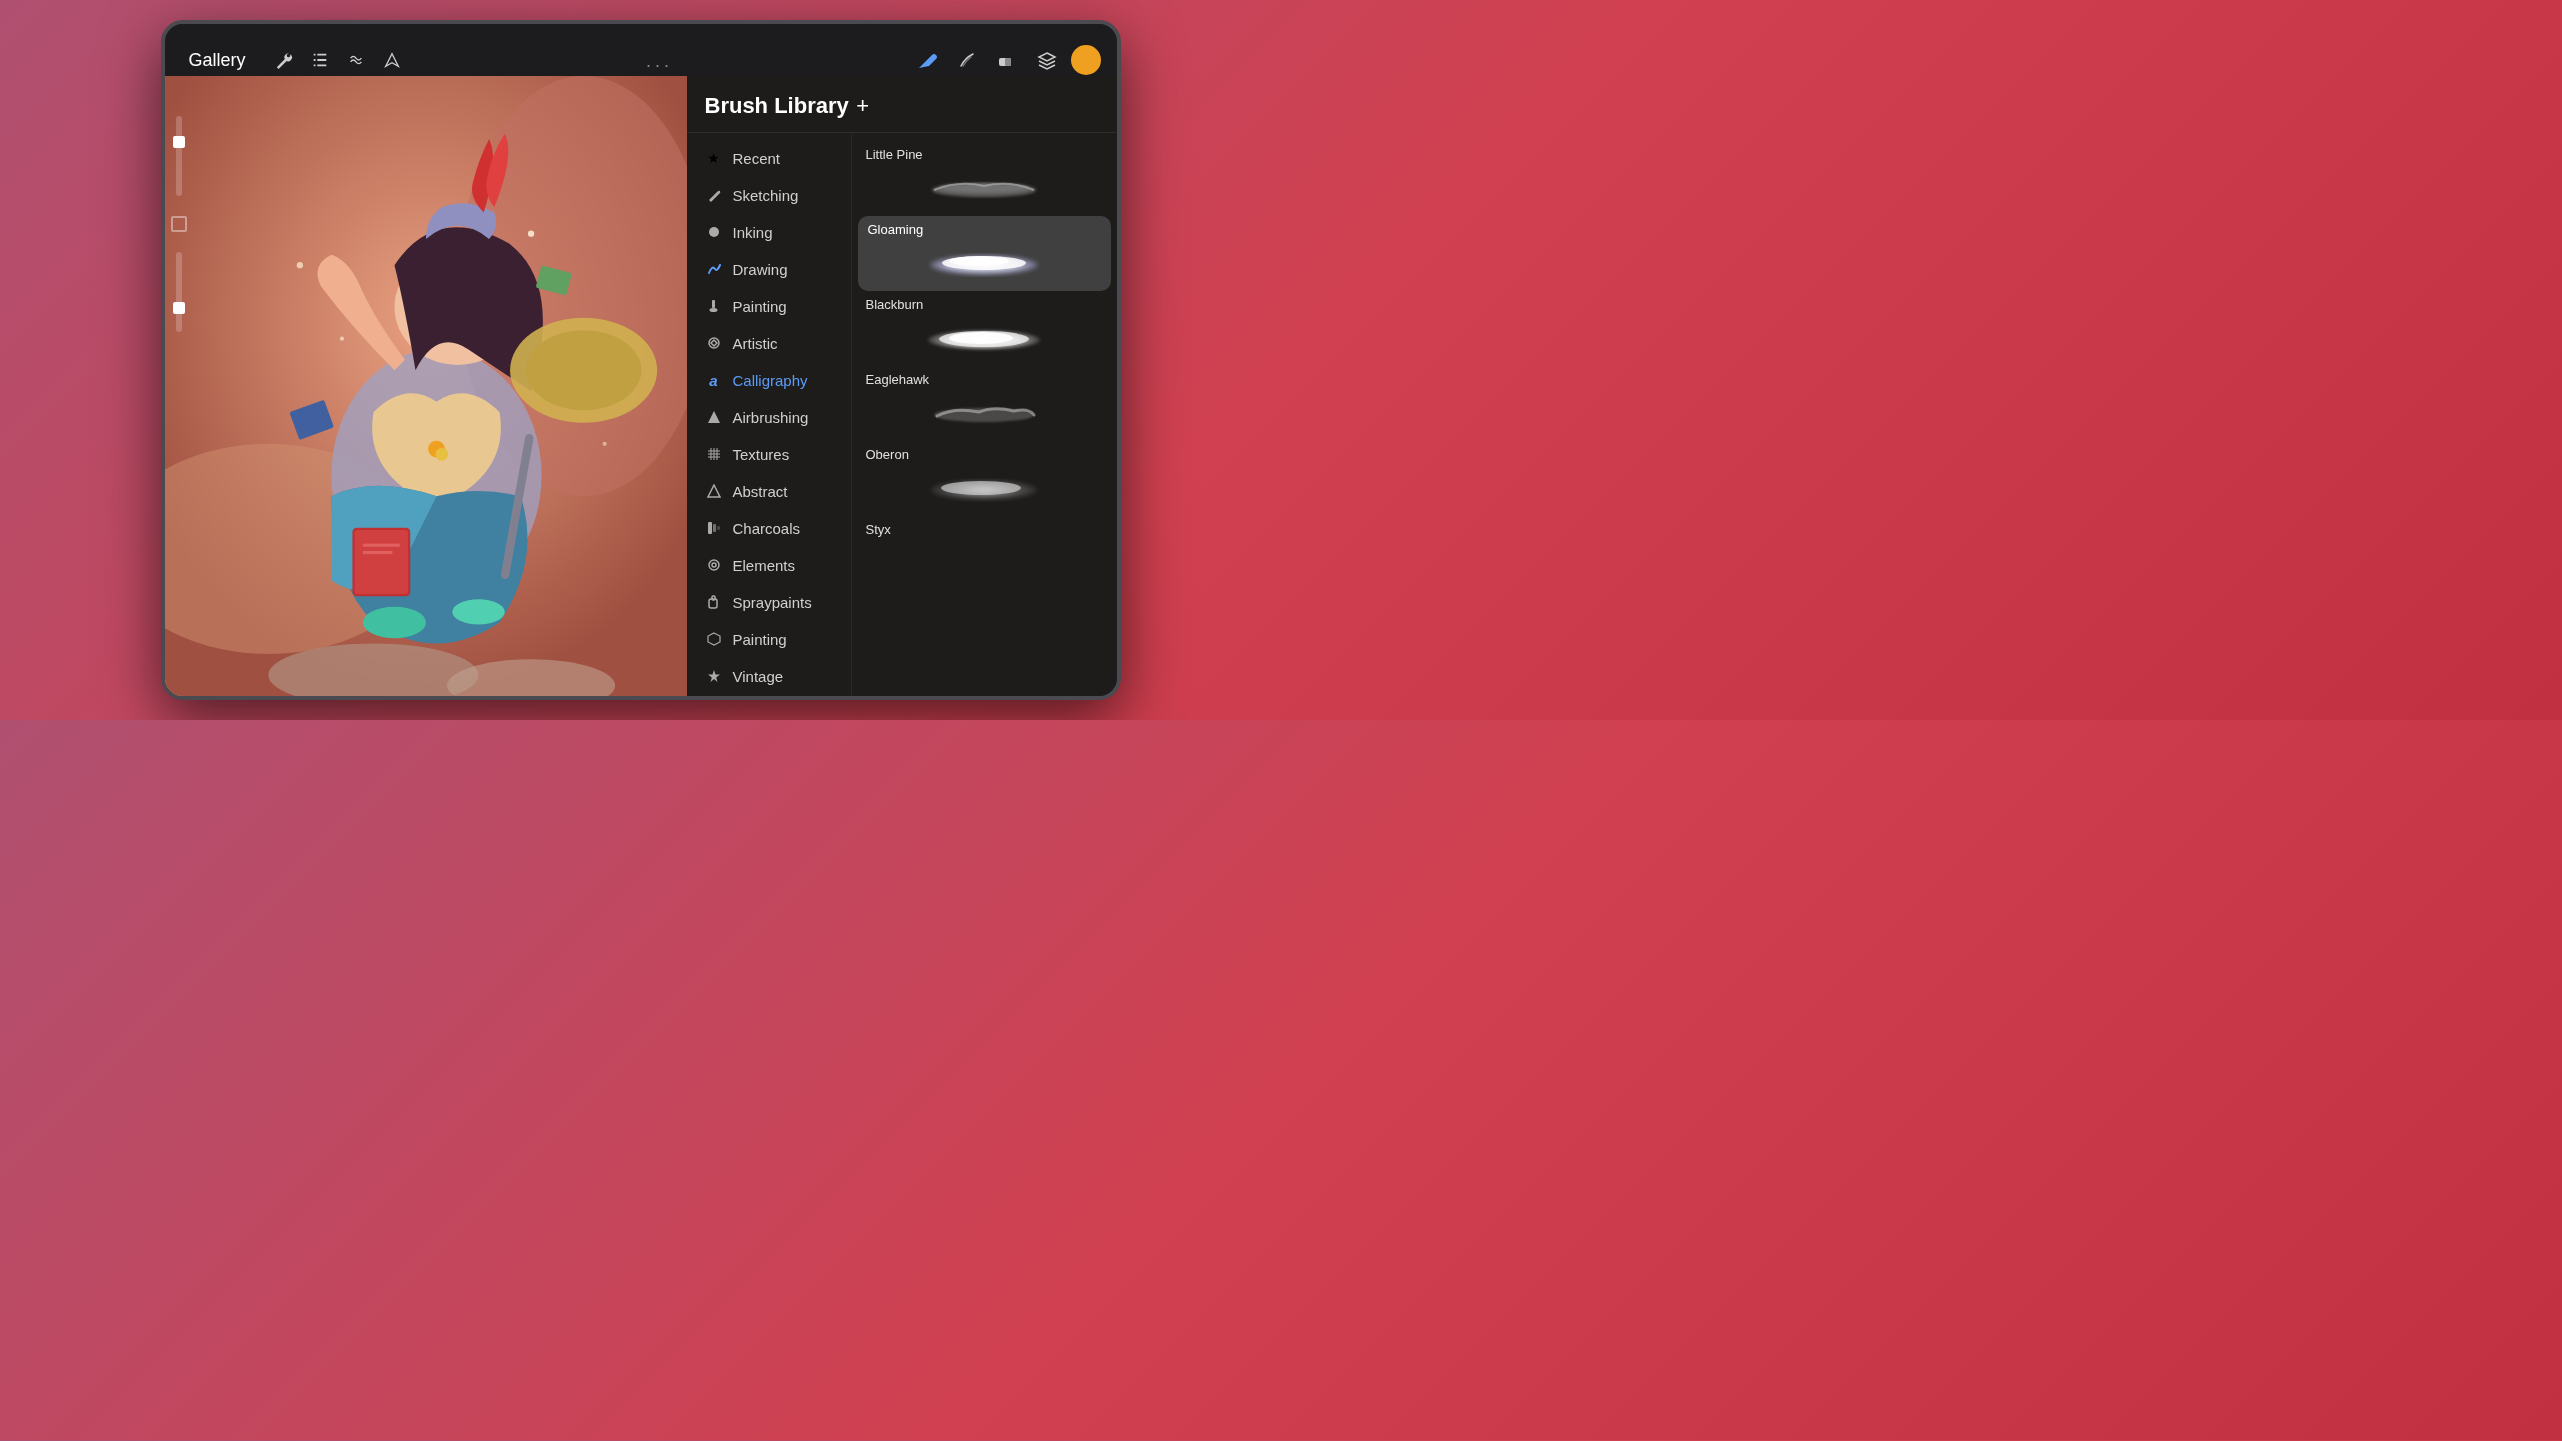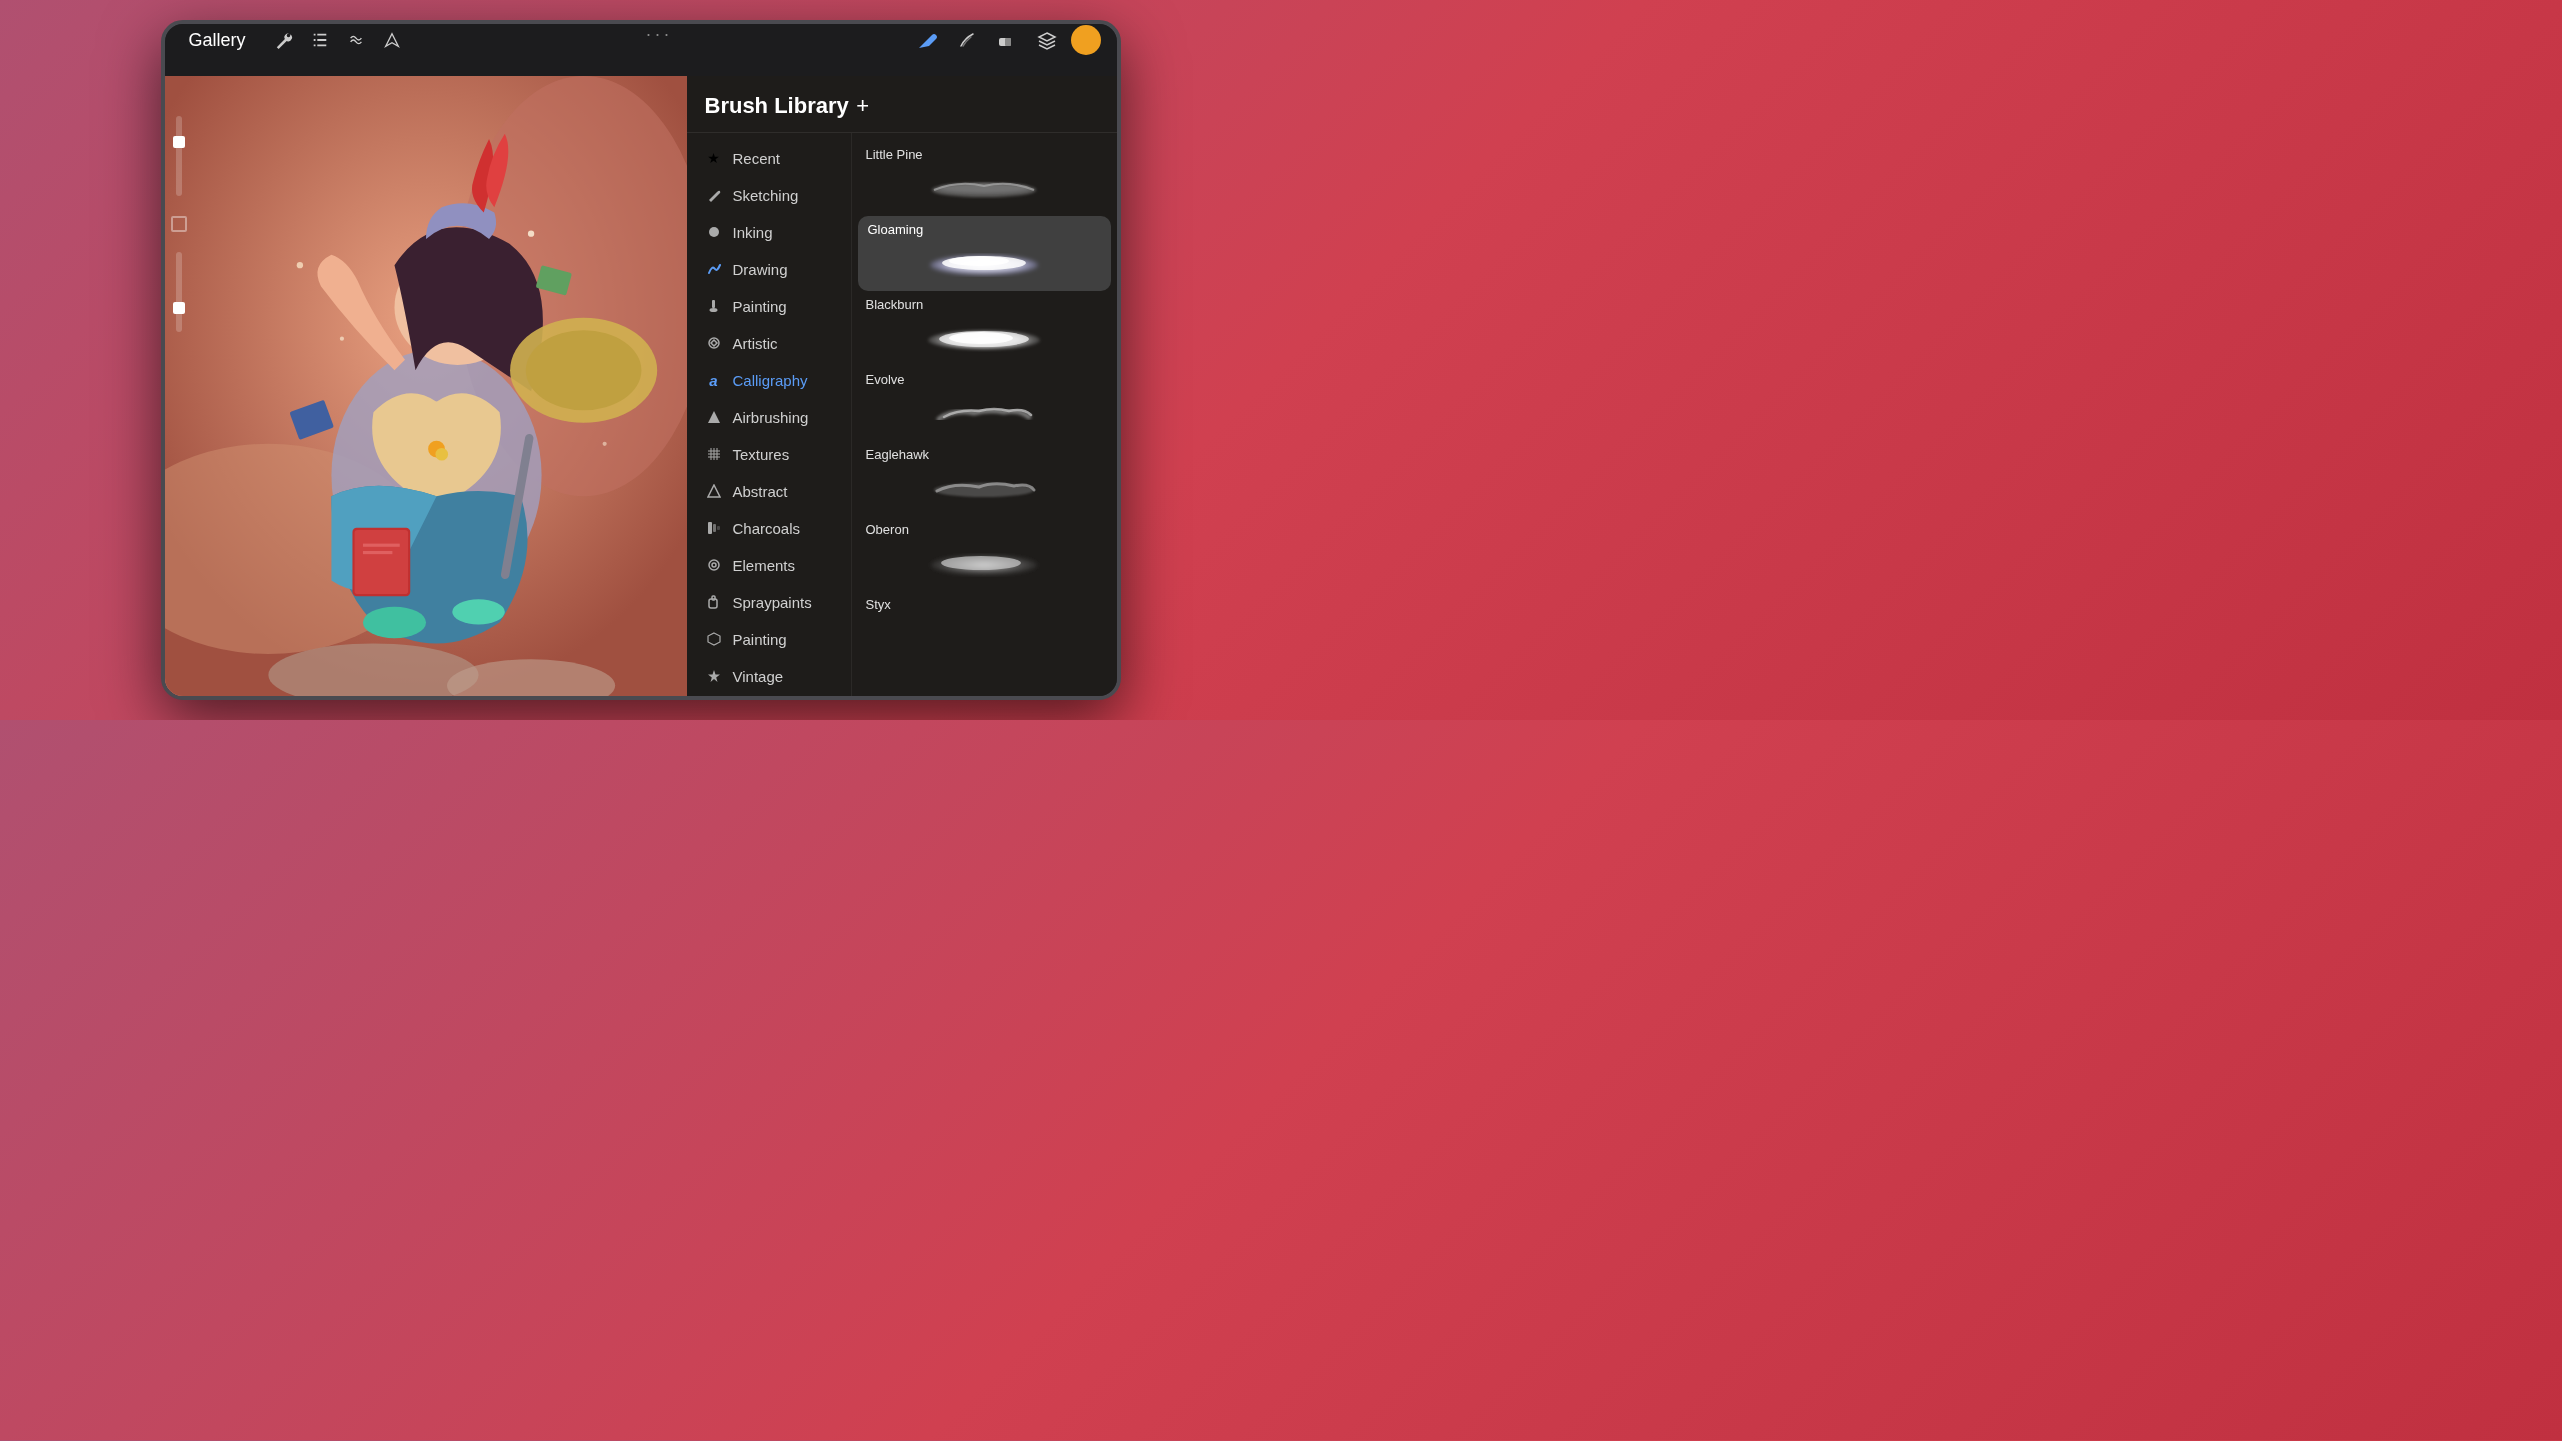--- a/index.html
+++ b/index.html
@@ -25,21 +25,21 @@
       display: flex;
       flex-direction: column;
       position: relative;
     }
 
     
     .top-bar {
       height: 52px;
       background: #1c1c1e;
       display: flex;
-      align-items: flex-start;
+      align-items: flex-end;
       padding: 0 16px;
       flex-shrink: 0;
       z-index: 10;
     }
 
     .top-bar-left {
       display: flex;
       align-items: center;
       gap: 10px;
     }
@@ -652,34 +652,20 @@
                     <stop offset="100%" stop-color="#888888" stop-opacity="0.3"></stop>
                   </radialGradient>
                 </defs>
                 <ellipse cx="65" cy="20" rx="56" ry="10" fill="url(#bbGrad)" filter="url(#blur4)"></ellipse>
                 <ellipse cx="65" cy="19" rx="45" ry="8" fill="#eeeeee" opacity="0.8"></ellipse>
                 <ellipse cx="62" cy="18" rx="32" ry="6" fill="#ffffff" opacity="0.9"></ellipse>
               </svg>
             </div>
           </div>
 
-          <div class="brush-item">
-            <div class="brush-name">Evolve</div>
-            <div class="brush-stroke-container">
-              <svg width="130" height="32" viewBox="0 0 130 32">
-                <defs>
-                    <filter id="blur5">
-                      <feGaussianBlur stdDeviation="1.5"></feGaussianBlur>
-                    </filter>
-                  </defs>
-                <path d="M20 22 Q35 12 55 16 Q70 12 85 15 Q100 12 110 20" stroke="#999" stroke-width="5" fill="none" opacity="0.7" stroke-linecap="round" filter="url(#blur5)"></path>
-                <path d="M25 20 Q40 12 60 14 Q75 10 90 14 Q105 11 112 18" stroke="#bbb" stroke-width="2.5" fill="none" opacity="0.8" stroke-linecap="round"></path>
-              </svg>
-            </div>
-          </div>
 
           <div class="brush-item">
             <div class="brush-name">Eaglehawk</div>
             <div class="brush-stroke-container">
               <svg width="130" height="32" viewBox="0 0 130 32">
                 <defs>
                     <filter id="blur6">
                       <feGaussianBlur stdDeviation="1.2"></feGaussianBlur>
                     </filter>
                   </defs>

